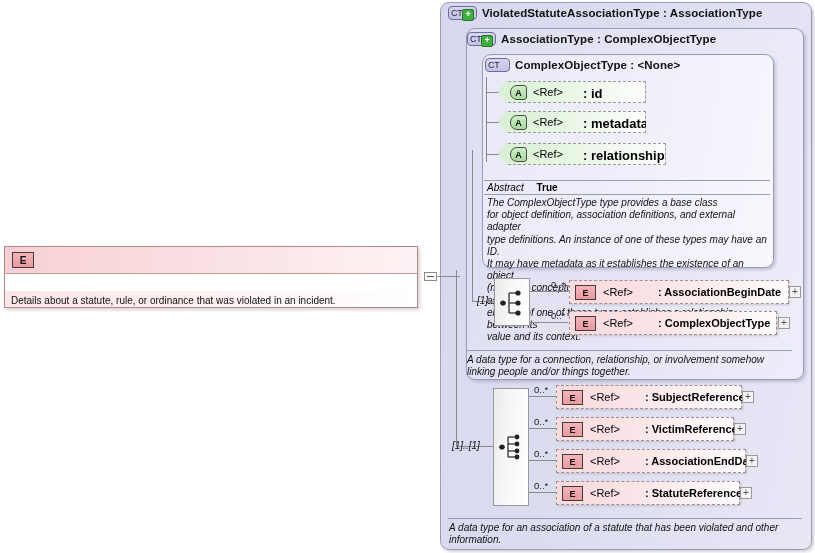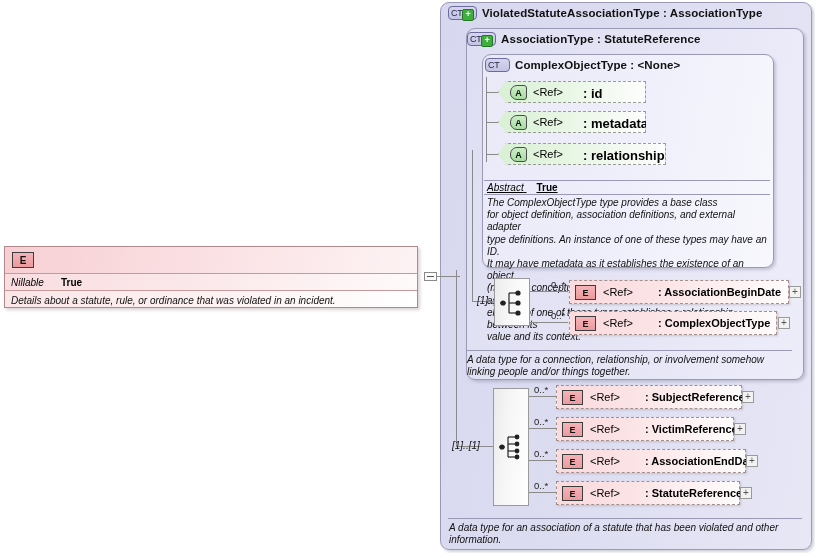--- a/index.html
+++ b/index.html
@@ -188,21 +188,21 @@
     box-sizing:border-box;
   }
   .mainbox .prop .k{position:absolute;left:6px;top:3px;font-size:10px;font-style:italic;}
   .mainbox .prop .v{position:absolute;left:56px;top:3px;font-size:10px;font-weight:bold;}
   .mainbox .dsc{
     position:absolute;left:0;top:44px;right:0;bottom:0;
     background:linear-gradient(95deg,#fbe6e8 0%,#fdf1f2 50%,#ffffff 100%);
     box-sizing:border-box;
   }
   .mainbox .dsc span{
-    position:absolute;left:6px;top:4px;font-size:10px;font-style:italic;color:#111;
+    position:absolute;left:6px;top:4px;font-size:10px;color:#111;
   }
 </style>
 </head>
 <body>
 
 <div class="panel panel-0" style="left:440px;top:2px;width:372px;height:548px;"></div>
 
 <div class="tyicon plus" style="left:448px;top:6px;">
   <span>CT</span>
   <span class="pl">+</span>
@@ -211,21 +211,21 @@
 
 <div class="hr" style="left:448px;top:518px;width:354px;"></div>
 <div class="doctext" style="left:449px;top:522px;width:345px;">A data type for an association of a statute that has been violated and other information.</div>
 
 <div class="panel panel-1" style="left:466px;top:28px;width:338px;height:352px;"></div>
 
 <div class="tyicon plus" style="left:467px;top:32px;">
   <span>CT</span>
   <span class="pl">+</span>
 </div>
-<div class="tytitle" style="left:501px;top:33px;">AssociationType : StatuteReference</div>
+<div class="tytitle" style="left:501px;top:33px;">AssociationType : ComplexObjectType</div>
 
 <div class="hr" style="left:466px;top:350px;width:326px;"></div>
 <div class="doctext" style="left:467px;top:354px;width:318px;">A data type for a connection, relationship, or involvement somehow linking people and/or things together.</div>
 
 <div class="panel panel-2" style="left:482px;top:54px;width:292px;height:214px;"></div>
 
 <div class="tyicon" style="left:485px;top:58px;">
   <span>CT</span>
 </div>
 <div class="tytitle" style="left:515px;top:59px;">ComplexObjectType : &lt;None&gt;</div>
@@ -247,21 +247,21 @@
   <div class="nm">: metadata</div>
 </div>
 
 <div class="attr" style="left:498px;top:143px;width:168px;">
   <div class="aicon">A</div>
   <div class="ref">&lt;Ref&gt;</div>
   <div class="nm">: relationship</div>
 </div>
 
 <div class="hr" style="left:484px;top:180px;width:286px;"></div>
-<div class="proprow" style="left:487px;top:182px;text-decoration:underline;">
+<div class="proprow" style="left:487px;top:182px;">
   <span class="k">Abstract</span>
   <span class="v">True</span>
 </div>
 <div class="hr" style="left:484px;top:194px;width:286px;"></div>
 <div class="doctext" style="left:487px;top:197px;width:282px;font-style:italic;">The ComplexObjectType type provides a base class
 for object definition, association definitions, and external adapter
 type definitions. An instance of one of these types may have an ID.
 It may have metadata as it establishes the existence of an object
 (maybe a conceptual object). It may also have link metadata, as an
 element of one of these types establishes a relationship between its
@@ -360,23 +360,19 @@
   <div class="eicon">E</div>
   <div class="ref">&lt;Ref&gt;</div>
   <div class="nm">: StatuteReference</div>
 </div>
 <div class="plusbox" style="left:740px;top:487px;">+</div>
 
 <div class="mainbox" style="left:4px;top:246px;width:414px;height:62px;">
   <div class="hd">
     <div class="eicon">E</div>
   </div>
-  <div class="prop">
-    <span class="k">Nillable</span>
-    <span class="v">True</span>
-  </div>
   <div class="dsc">
     <span>Details about a statute, rule, or ordinance that was violated in an incident.</span>
   </div>
 </div>
 
 <div class="minusbox" style="left:424px;top:272px;"></div>
 <div class="ln lnh" style="left:437px;top:276px;width:23px;height:1px;"></div>
 
 </body></html>

